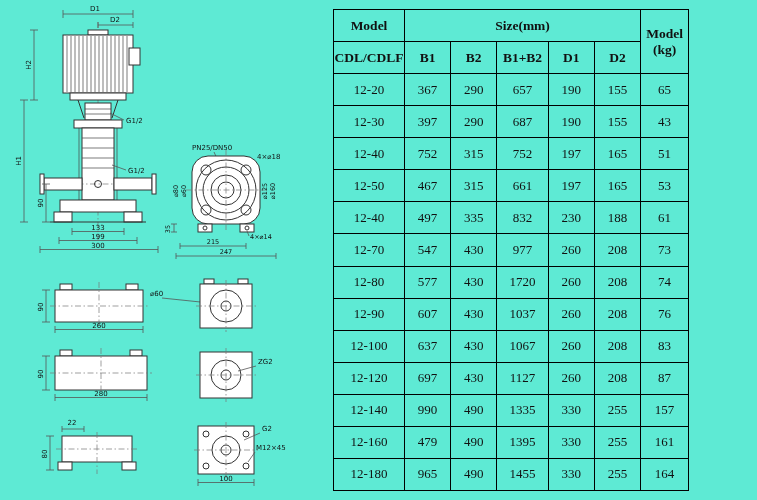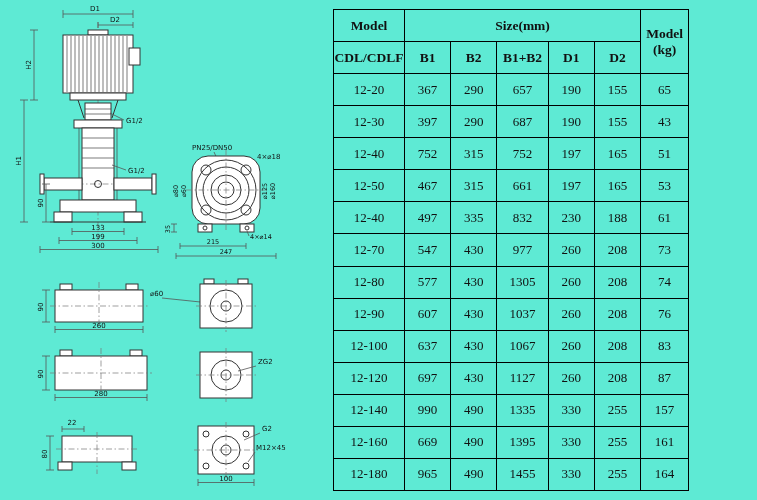--- a/index.html
+++ b/index.html
@@ -274,21 +274,21 @@
           <td>430</td>
           <td>977</td>
           <td>260</td>
           <td>208</td>
           <td>73</td>
         </tr>
         <tr>
           <td>12-80</td>
           <td>577</td>
           <td>430</td>
-          <td>1305</td>
+          <td>1720</td>
           <td>260</td>
           <td>208</td>
           <td>74</td>
         </tr>
         <tr>
           <td>12-90</td>
           <td>607</td>
           <td>430</td>
           <td>1037</td>
           <td>260</td>
@@ -317,21 +317,21 @@
           <td>12-140</td>
           <td>990</td>
           <td>490</td>
           <td>1335</td>
           <td>330</td>
           <td>255</td>
           <td>157</td>
         </tr>
         <tr>
           <td>12-160</td>
-          <td>669</td>
+          <td>479</td>
           <td>490</td>
           <td>1395</td>
           <td>330</td>
           <td>255</td>
           <td>161</td>
         </tr>
         <tr>
           <td>12-180</td>
           <td>965</td>
           <td>490</td>

